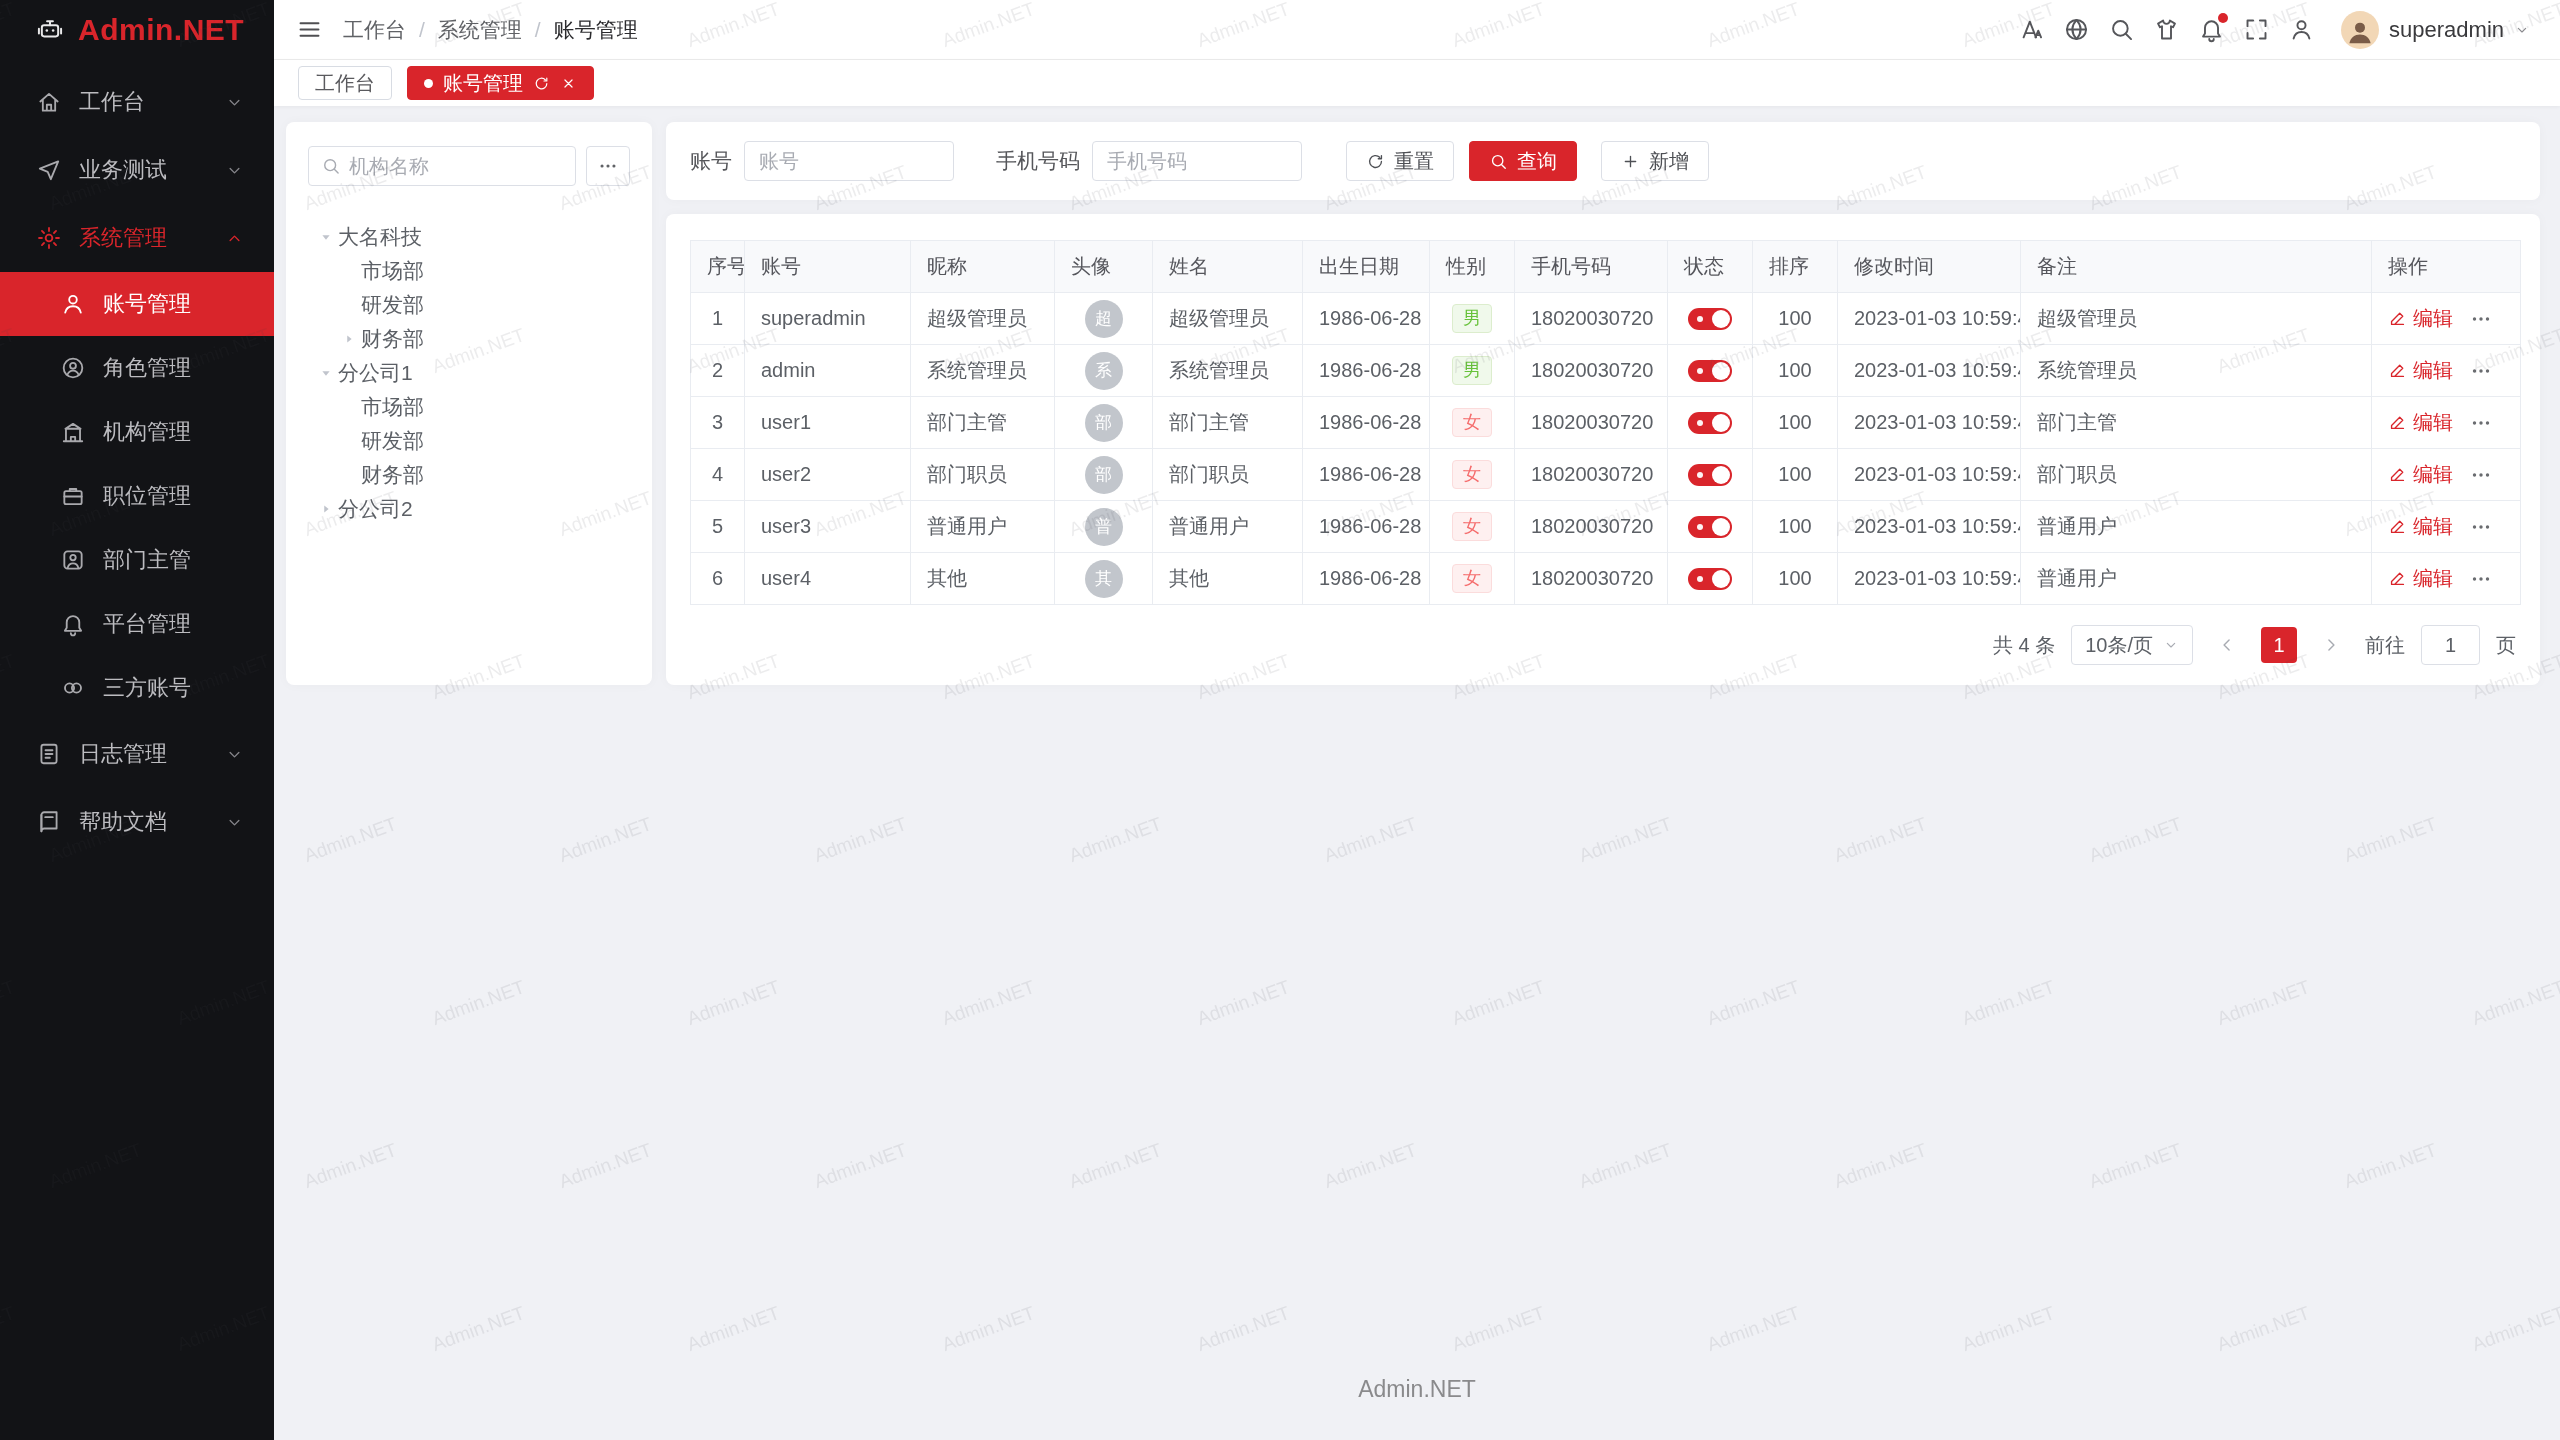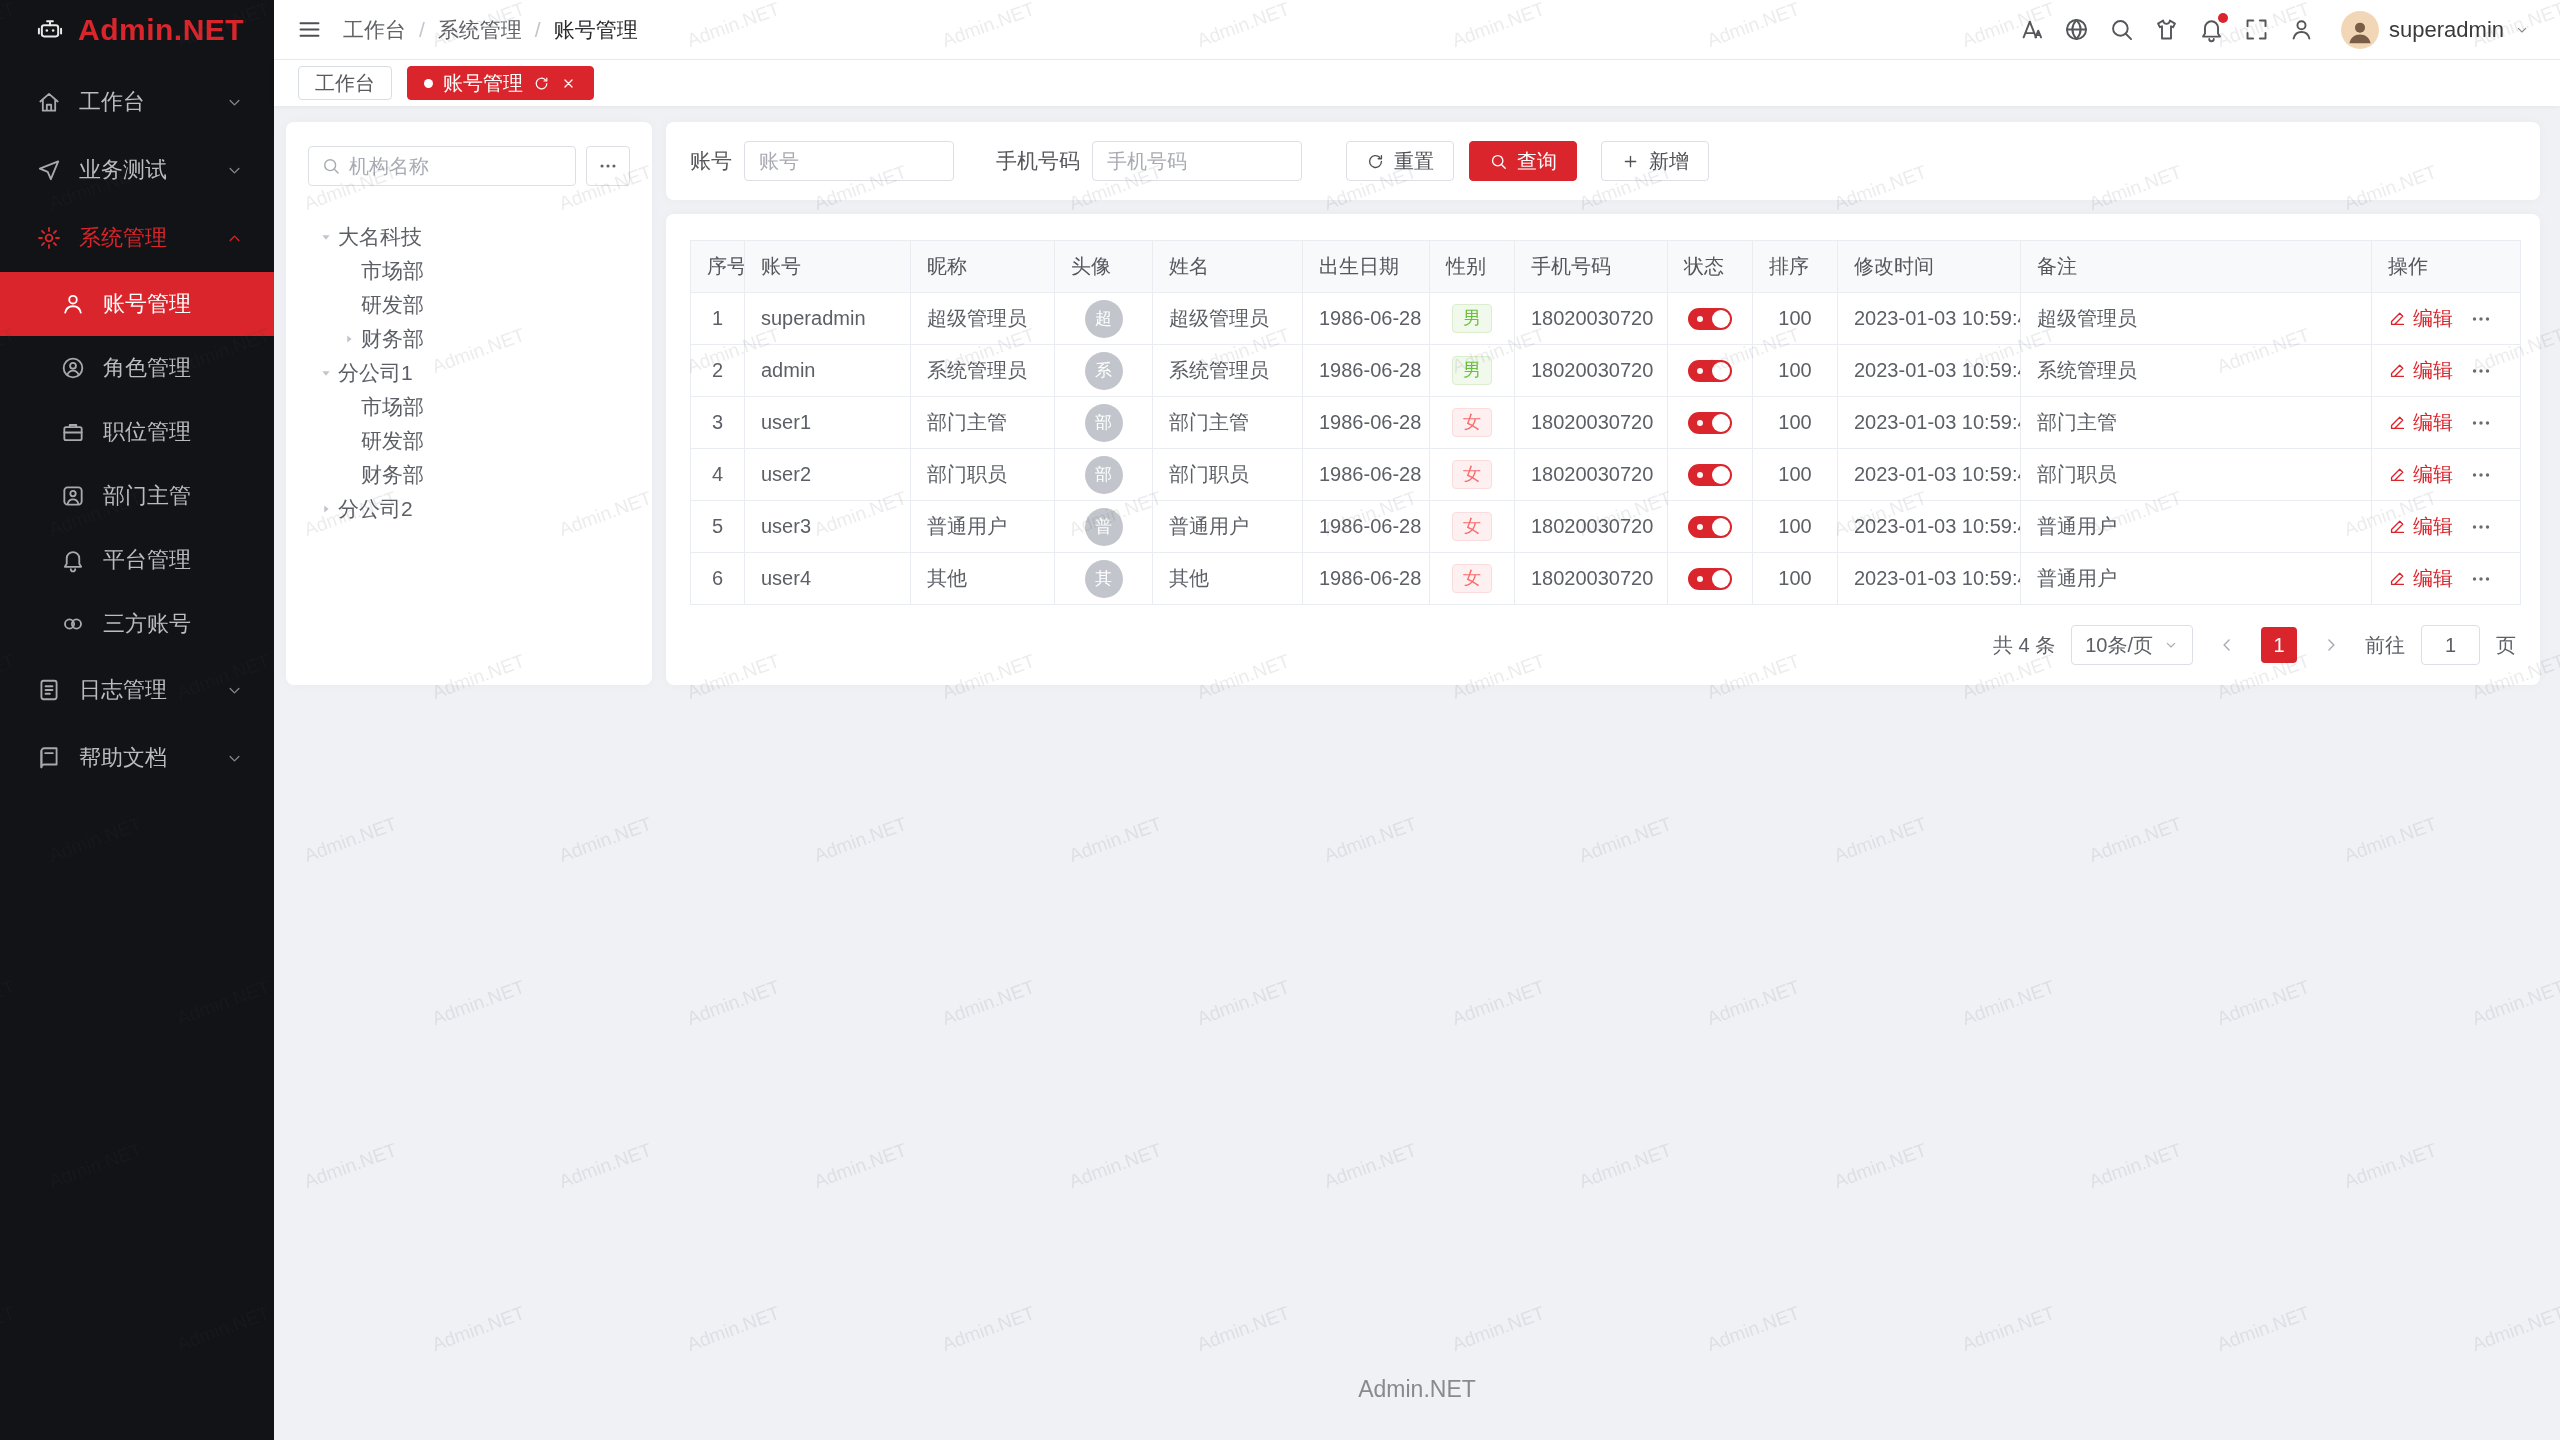--- a/index.html
+++ b/index.html
@@ -185,20 +185,28 @@
       </div>
       <div class="menu-item submenu-item">
         <span class="mi-icon">
           <svg viewBox="0 0 24 24" fill="none" stroke="currentColor" stroke-width="1.7" stroke-linecap="round" stroke-linejoin="round">
             <circle cx="12" cy="12" r="8.6"></circle>
             <circle cx="12" cy="10" r="2.7"></circle>
             <path d="M6.8 18.2c1-2.6 2.9-3.8 5.2-3.8s4.2 1.2 5.2 3.8"></path>
           </svg>
         </span>
         <span class="mi-label">角色管理</span>
+      </div>
+      <div class="menu-item submenu-item">
+        <span class="mi-icon">
+          <svg viewBox="0 0 24 24" fill="none" stroke="currentColor" stroke-width="1.7" stroke-linecap="round" stroke-linejoin="round">
+            <path d="M3.5 20.5h17M5.5 20.5V9h13v11.5M5 9l7-4.5L19 9M10 20.5v-4h4v4"></path>
+          </svg>
+        </span>
+        <span class="mi-label">机构管理</span>
       </div>
       <div class="menu-item submenu-item">
         <span class="mi-icon">
           <svg viewBox="0 0 24 24" fill="none" stroke="currentColor" stroke-width="1.7" stroke-linecap="round" stroke-linejoin="round">
             <rect x="4" y="7.5" width="16" height="12" rx="1.5"></rect>
             <path d="M9 7.5V5.5h6v2M4 12.5h16"></path>
           </svg>
         </span>
         <span class="mi-label">职位管理</span>
       </div>

